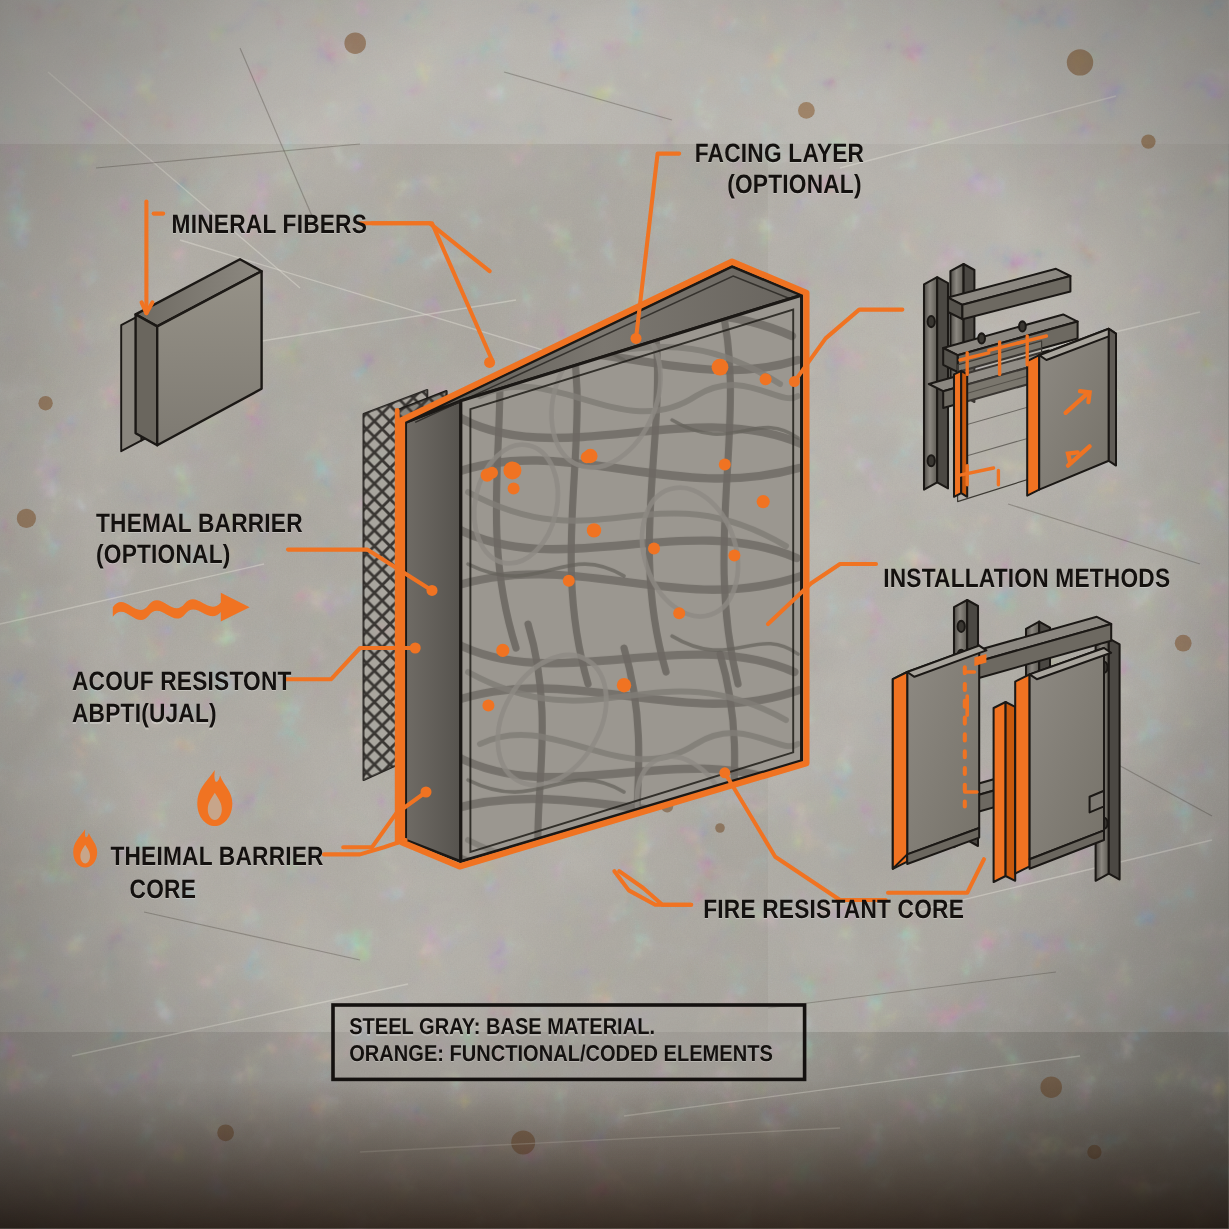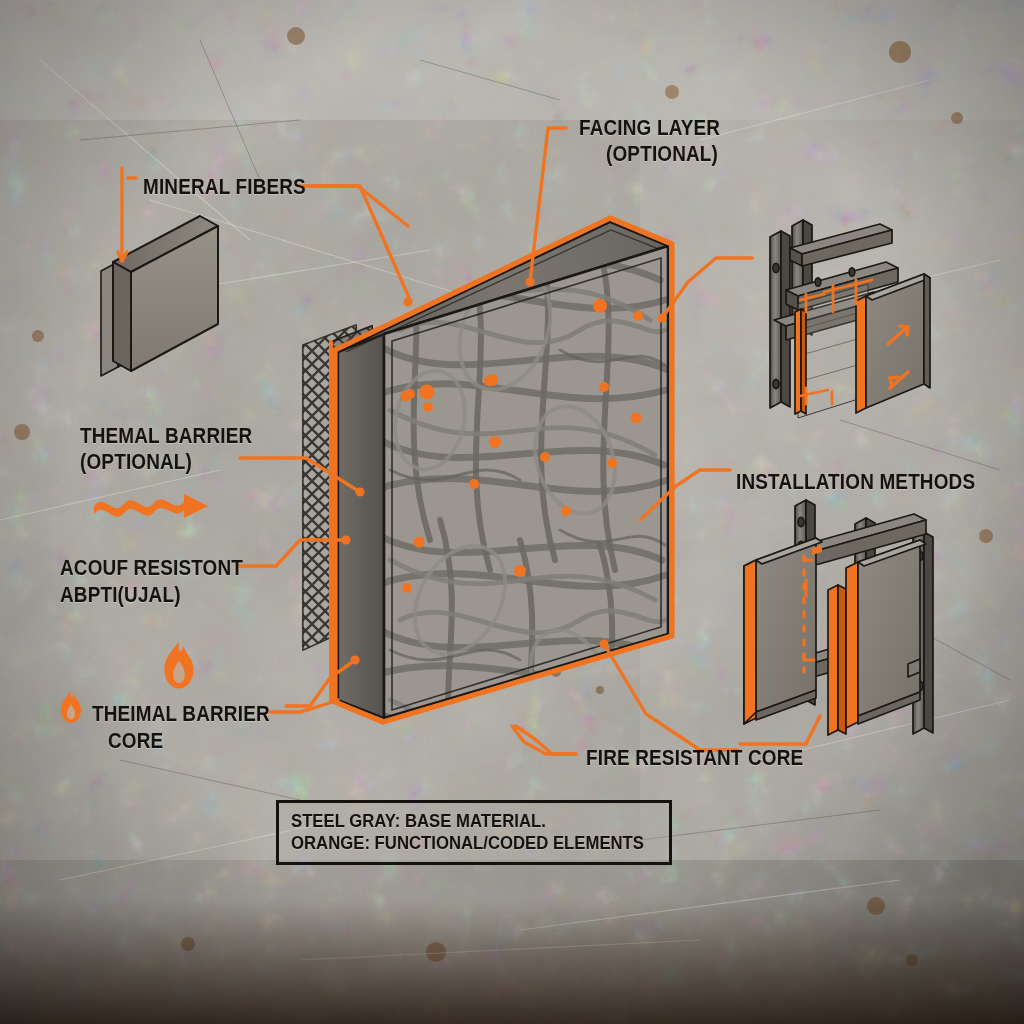--- a/index.html
+++ b/index.html
@@ -21,20 +21,21 @@
     transform:scaleX(.86);
     white-space:pre;
     text-shadow:0 1px 0 rgba(255,255,255,.28);
   }
   .lbl.l{transform-origin:0% 50%;}
   .legendbox{
     position:absolute;
     border:3px solid #14110f;
     padding:7px 12px 8px 12px;
     background:rgba(176,172,164,.30);
+    margin-top:36px;
   }
   .legendbox div{
     font-family:"Liberation Sans",sans-serif;
     font-weight:bold;color:#14110f;text-transform:uppercase;
     font-size:19px;line-height:1.16;transform:scaleX(.88);
     transform-origin:0 50%;white-space:pre;
     text-shadow:0 1px 0 rgba(255,255,255,.25);
   }
   .flame{position:absolute;}
 </style>

